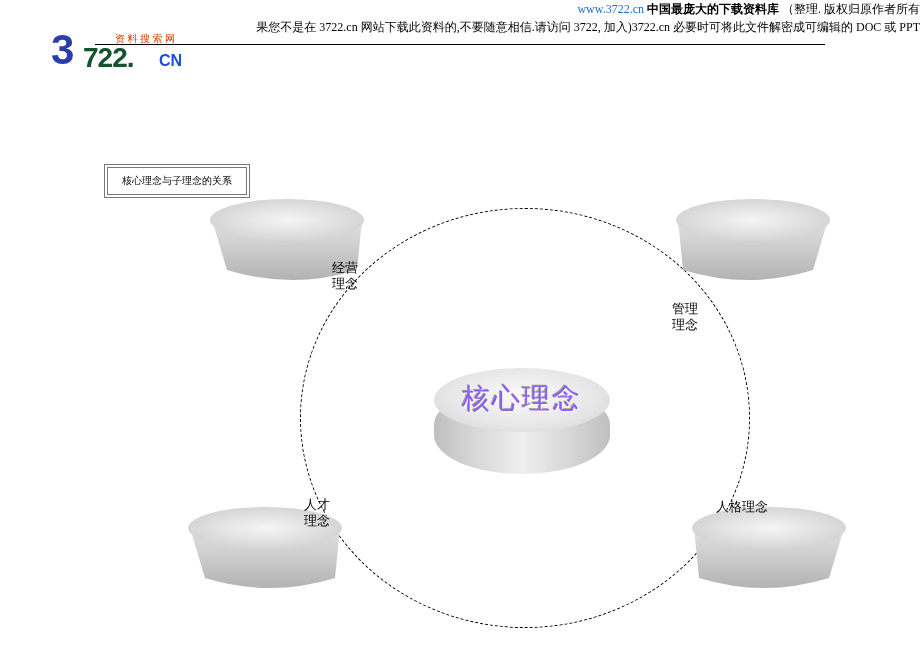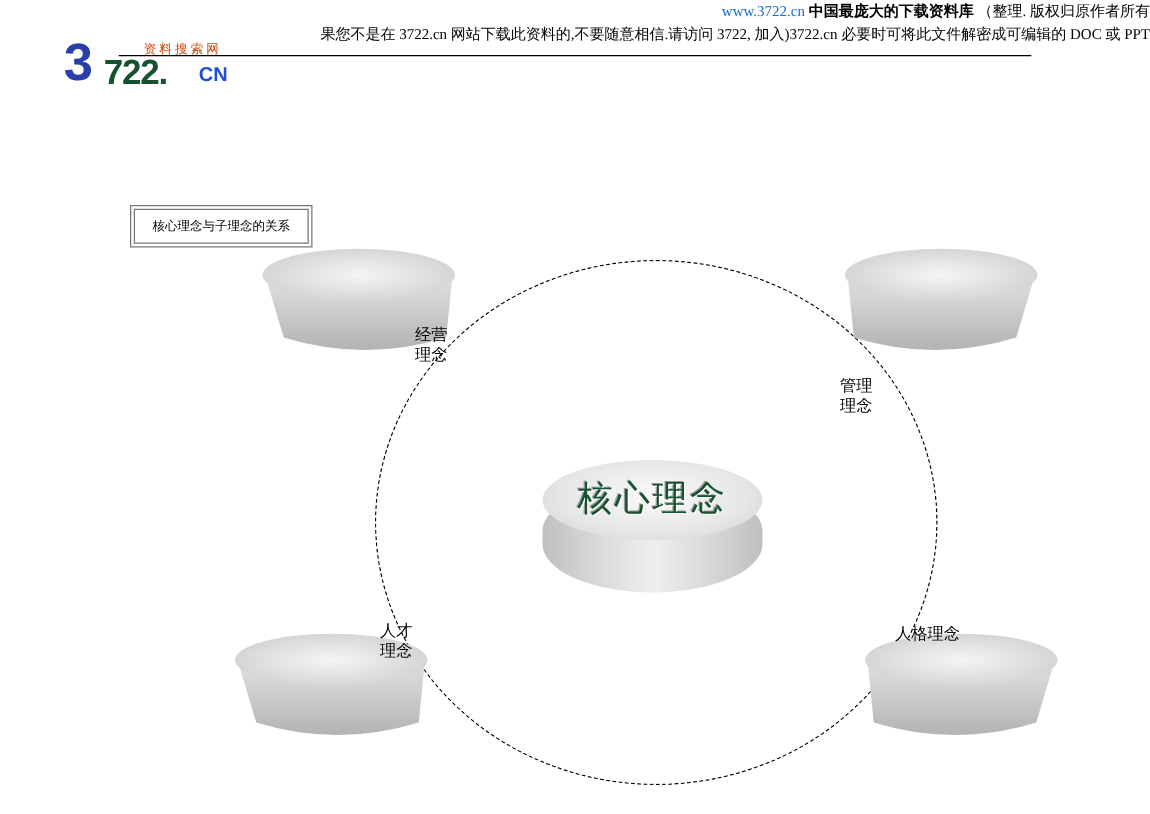--- a/index.html
+++ b/index.html
@@ -77,21 +77,21 @@
     top: 0; left: 0; width: 176px; height: 64px;
     background: radial-gradient(ellipse at 50% 45%, #fafafa 0%, #e6e6e6 60%, #cfcfcf 100%);
     border-radius: 50%;
   }
   .core .label {
     position: absolute;
     top: 12px; left: 0; width: 176px;
     text-align: center;
     font-size: 28px;
     font-family: "STXingkai","KaiTi",serif;
-    color: #14532d;
+    color: #8b5cf6;
     text-shadow: 1px 1px 0 #fff, -1px -1px 0 #999;
     letter-spacing: 2px;
   }
 
   .cyl { position: absolute; width: 170px; height: 100px; }
   .cyl svg { width: 100%; height: 100%; overflow: visible; }
   .clabel { position: absolute; font-size: 13px; line-height: 1.2; }
 
   .cyl-tl { top: 40px;  left: 202px; transform: scaleX(-1); }
   .cyl-tr { top: 40px;  left: 668px; }

